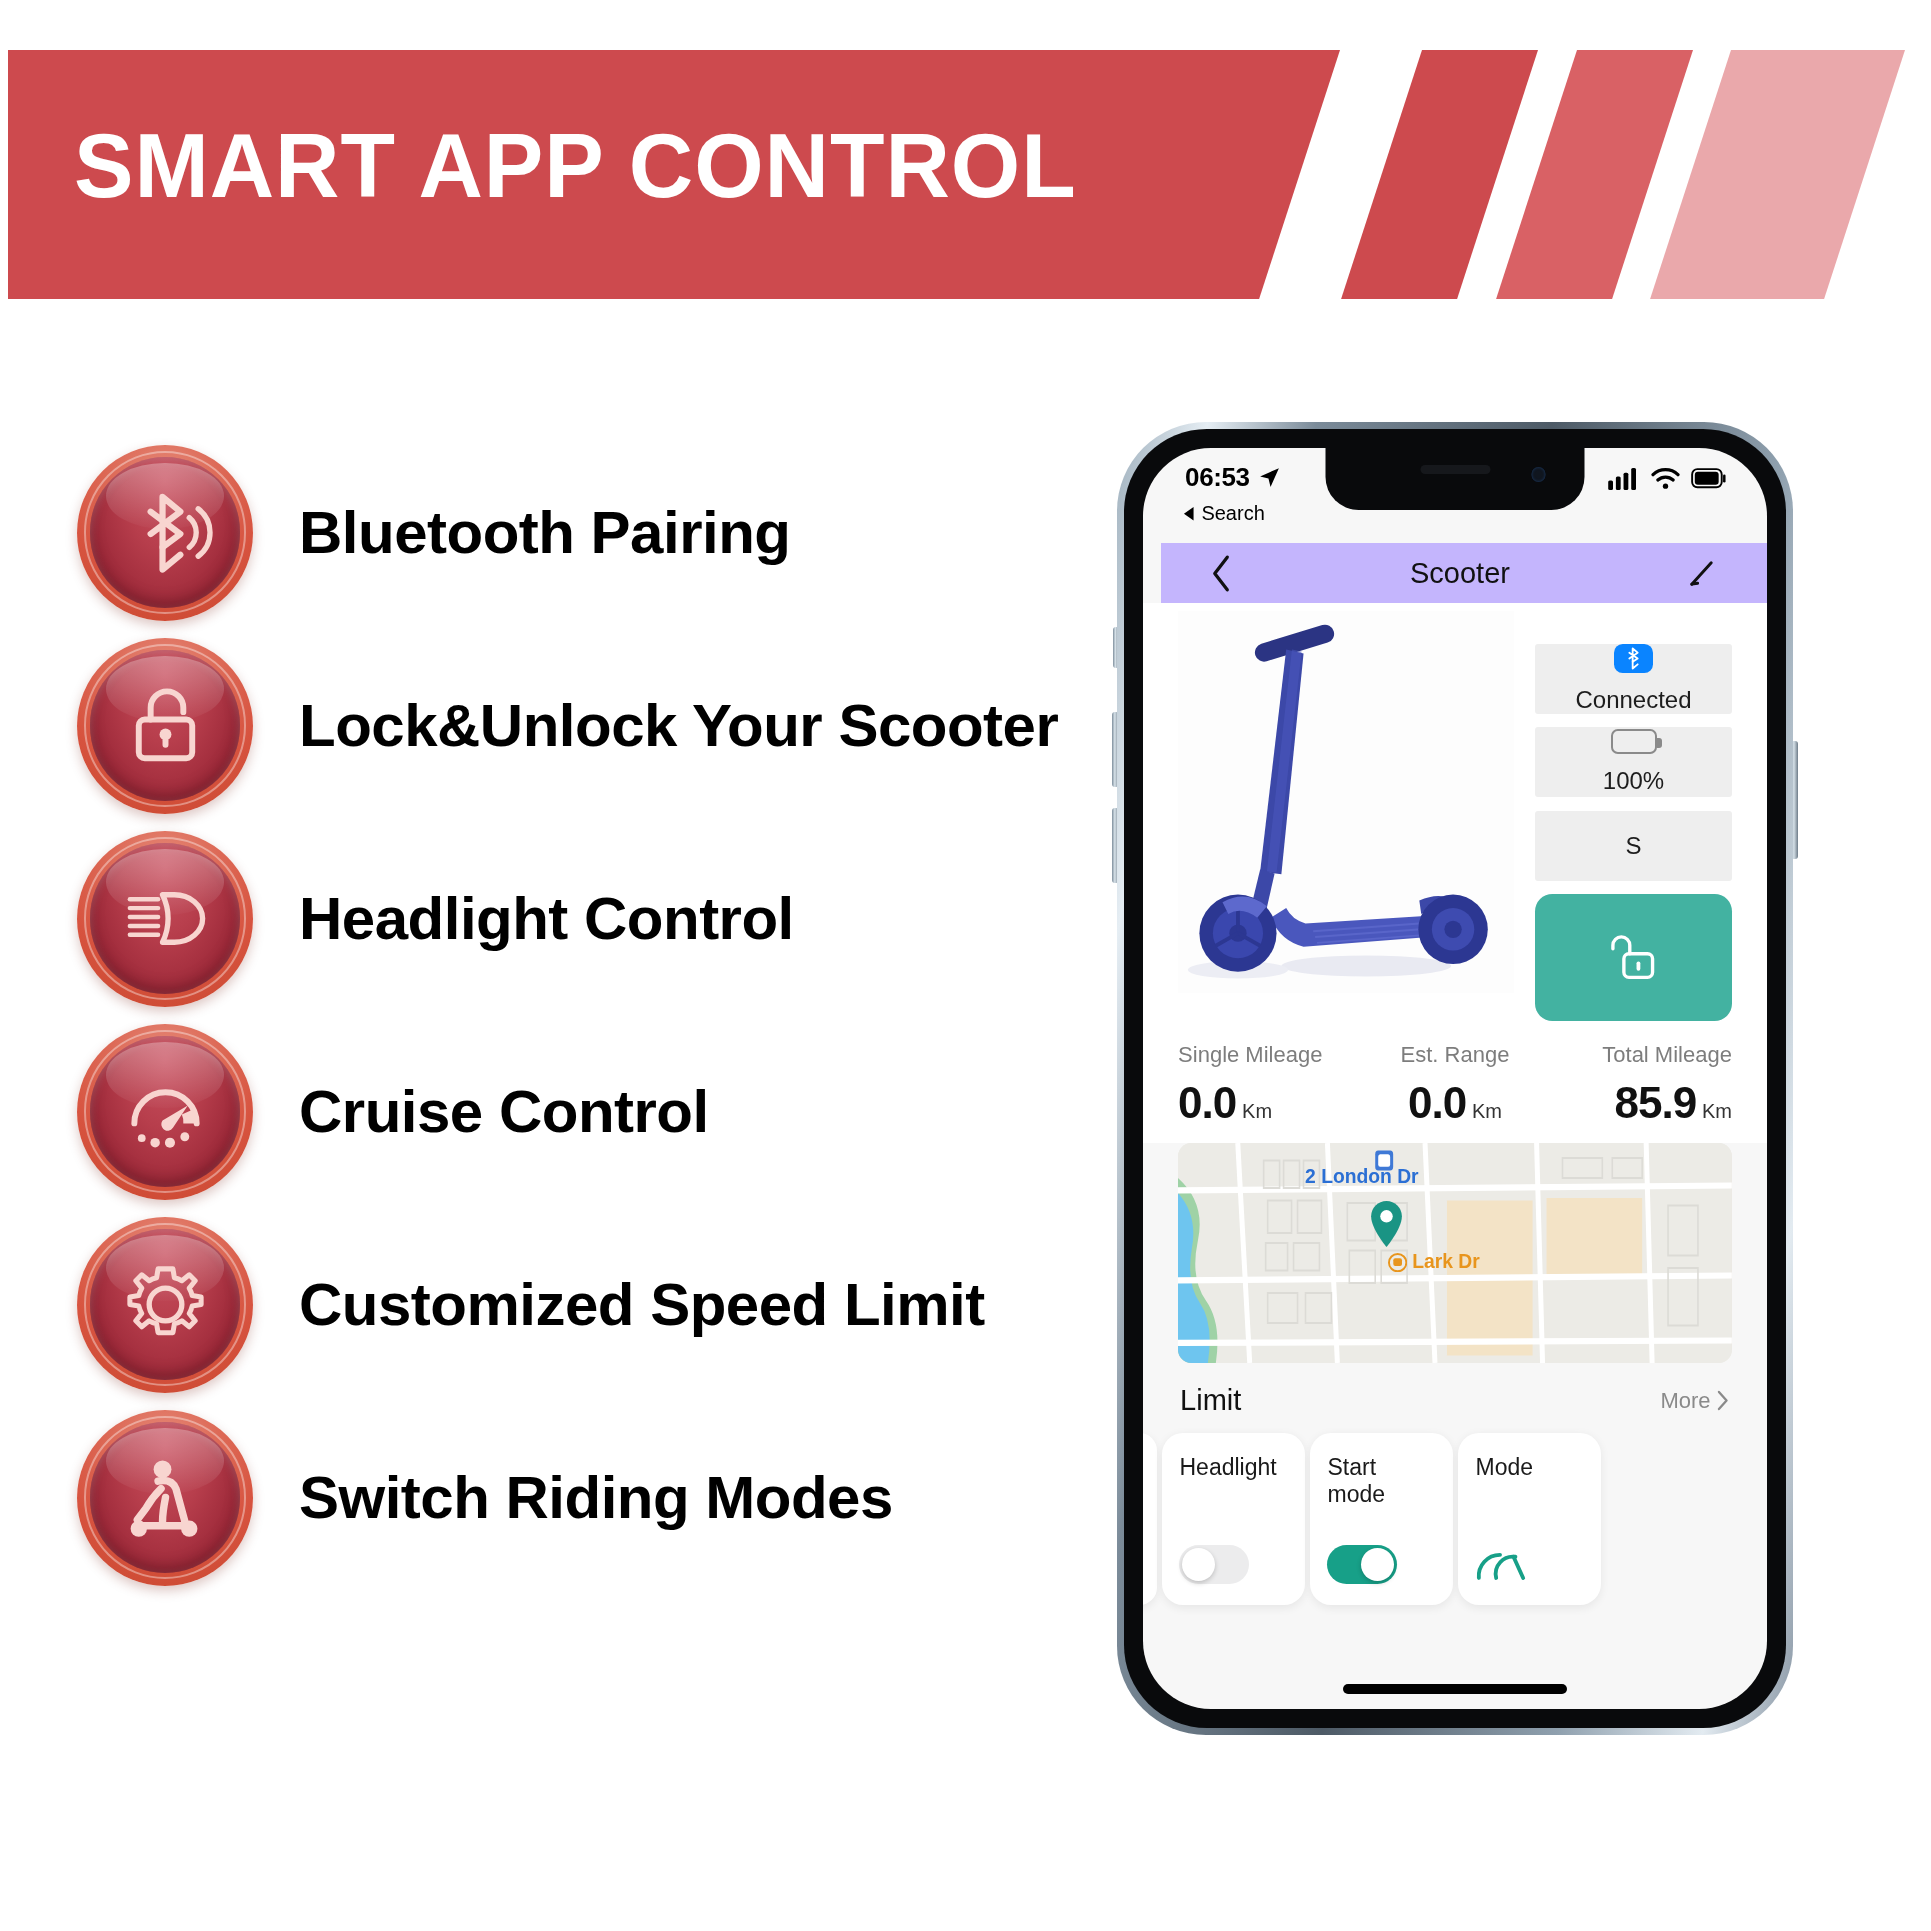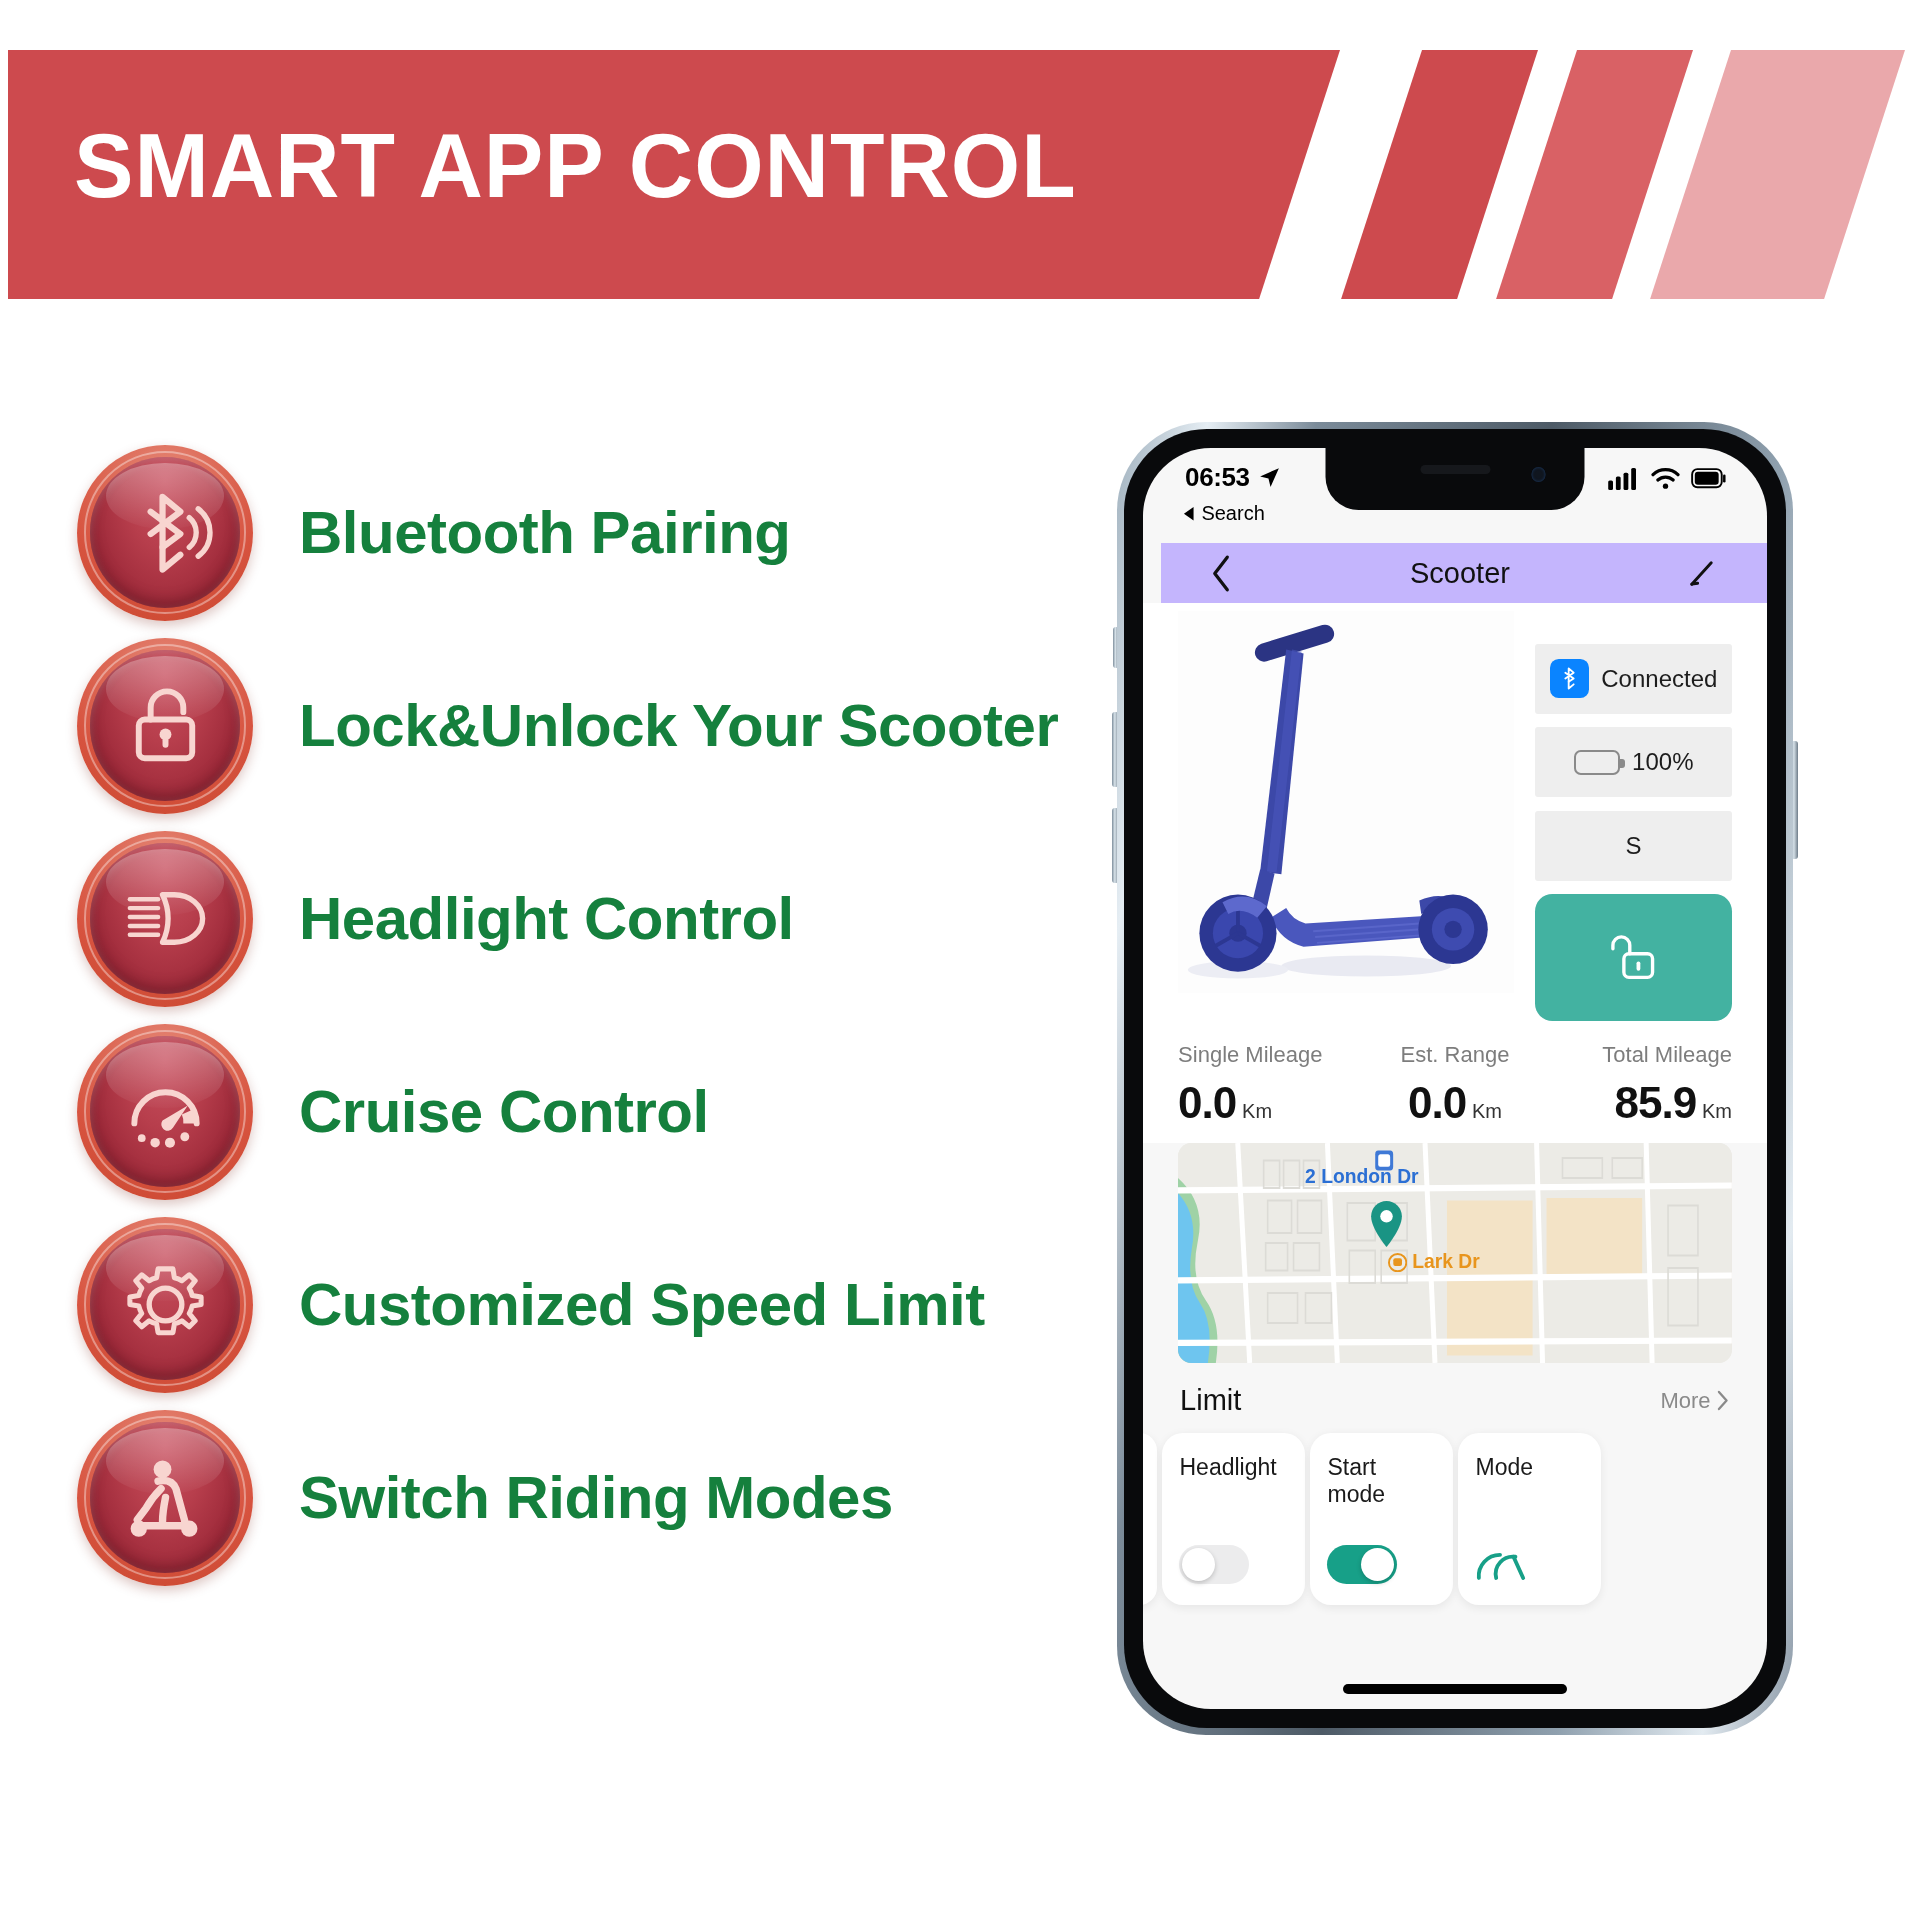--- a/index.html
+++ b/index.html
@@ -95,21 +95,21 @@
     top: 4%; left: 11%;
     width: 78%; height: 44%;
     border-radius: 50%;
     background: linear-gradient(180deg, rgba(255,255,255,0.30), rgba(255,255,255,0.02));
     pointer-events: none;
   }
   .feat-icon svg { width: 95px; height: 95px; position: relative; z-index: 2; }
   .feat-label {
     font-size: 60px;
     font-weight: 600;
-    color: #15803d;
+    color: #000000;
     line-height: 1.13;
     letter-spacing: -0.5px;
   }
 
   
   .phone {
     position: absolute;
     left: 1117px; top: 422px;
     width: 676px; height: 1313px;
   }
@@ -206,21 +206,21 @@
     background: #fdfdfd;
     position: relative;
   }
   .ctrl-col { flex: 1; display: flex; flex-direction: column; gap: 13.5px; padding-top: 33px; }
   .ctrl-chip {
     background: #eeeeee;
     border-radius: 3px;
     height: 70px;
     display: flex; align-items: center; justify-content: center;
     gap: 12.6px;
-    font-size: 24px; color: #1d1d1d;
+    font-size: 24px; color: #1d1d1d; flex-direction: column;
   }
   .bt-badge {
     width: 39px; height: 39px;
     border-radius: 8.7px;
     background: #0a84ff;
     display: flex; align-items: center; justify-content: center;
   }
   .batt-ico {
     width: 46px; height: 25px;
     border: 2.9px solid #8a8a8a;

